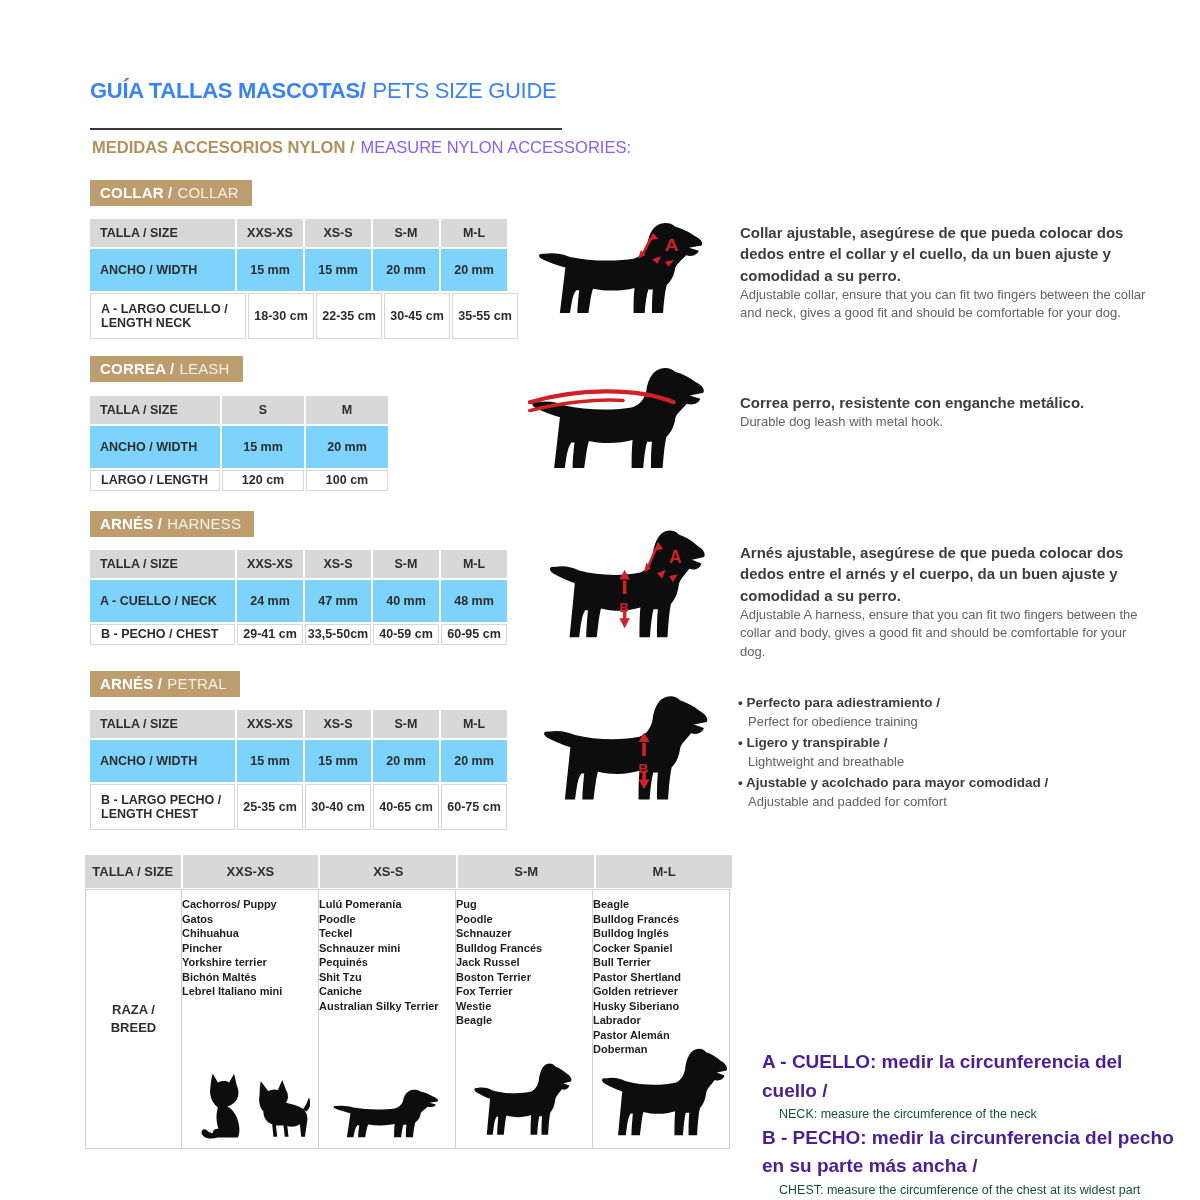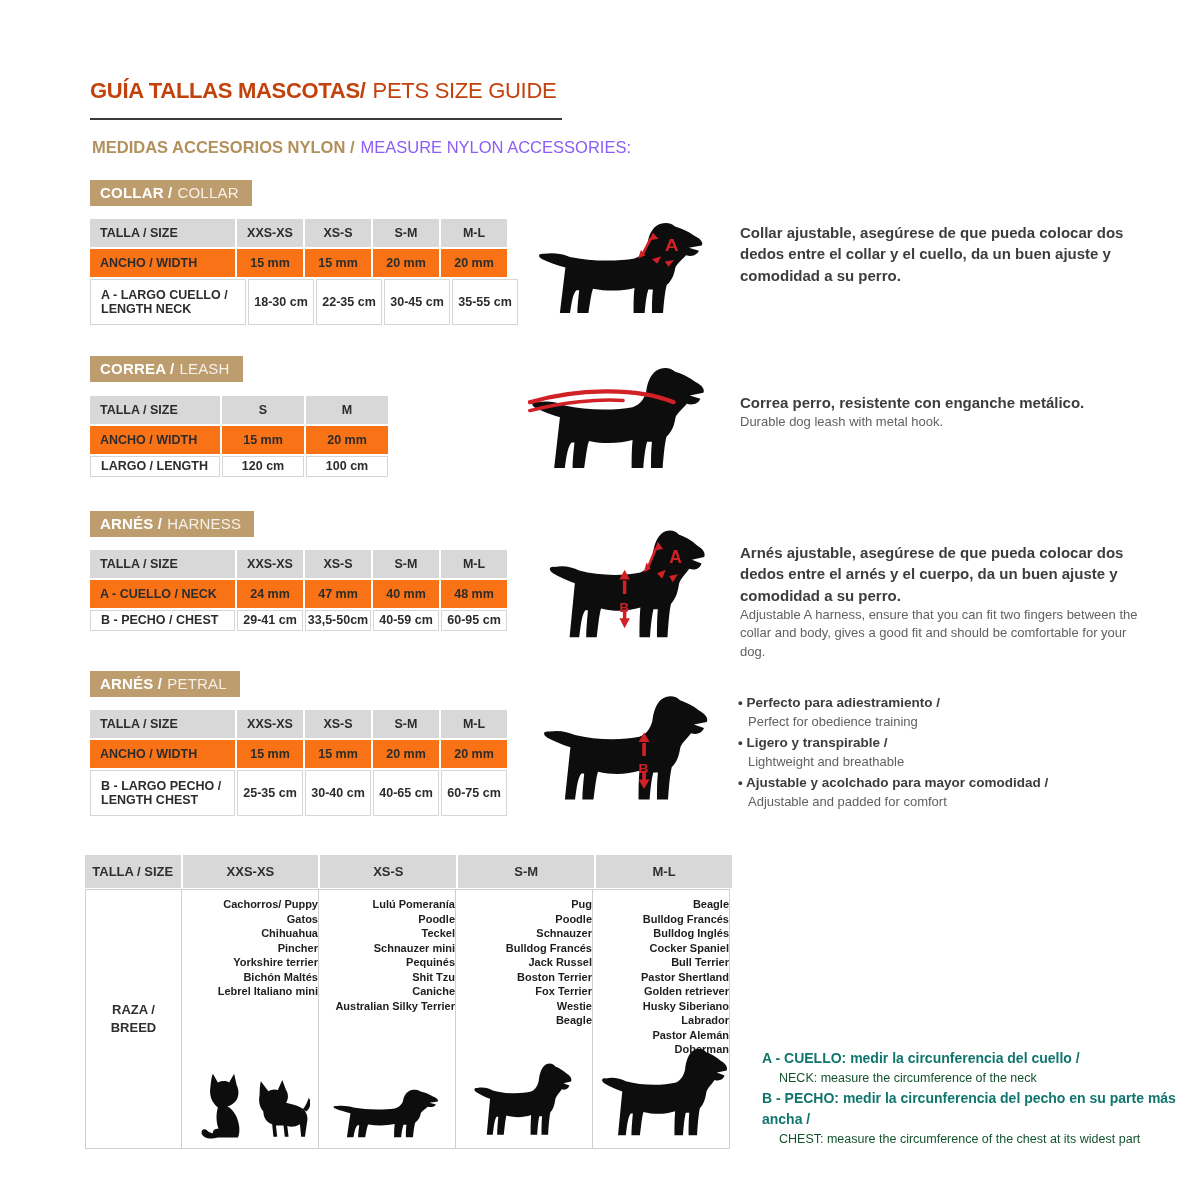--- a/index.html
+++ b/index.html
@@ -4,21 +4,21 @@
 <style>
   * { margin:0; padding:0; box-sizing:border-box; }
   html,body { background:#ffffff; }
   #canvas {
     position:relative; width:1200px; height:1200px; background:#fff;
     font-family:"Liberation Sans", sans-serif; color:#2f2f2f; overflow:hidden;
   }
   
   .page-title {
     position:absolute; left:90px; top:78px; font-size:22px; letter-spacing:-0.3px;
-    color:#c2410c; border-bottom:2px solid #3a3a3a; padding-bottom:14px; padding-right:6px;
+    color:#3b82f6; border-bottom:2px solid #3a3a3a; padding-bottom:24px; padding-right:6px;
   }
   .page-title .t-es { font-weight:700; }
   .page-title .t-en { font-weight:500; margin-left:7px; }
   .page-subtitle { position:absolute; left:92px; top:138px; font-size:16.5px; }
   .page-subtitle .s-es { font-weight:700; color:#b2905c; }
   .page-subtitle .s-en { font-weight:400; color:#8b5cf6; margin-left:6px; }
   
   .badge {
     position:absolute; background:#bd9d6d; color:#fff; font-size:15px;
     padding:4px 13px 5px 10px; display:inline-block; letter-spacing:0.2px;
@@ -27,21 +27,21 @@
   .badge .b-en { font-weight:400; opacity:.85; margin-left:5px; }
   
   .sizetable { position:absolute; font-size:12.5px; color:#2c2c2c; }
   .trow { display:flex; margin-bottom:2px; }
   .cell {
     display:flex; align-items:center; justify-content:center; text-align:center;
     font-weight:700; margin-right:2px; line-height:1.15;
   }
   .cell.lbl { justify-content:flex-start; text-align:left; padding-left:10px; }
   .r-head .cell { background:#d8d8d8; height:28px; }
-  .r-shade .cell { background:#f97316; height:28px; }
+  .r-shade .cell { background:#7dd3fc; height:42px; }
   .r-plain .cell { background:#fff; border:1px solid #d6d6d6; height:21px; }
   .r-tall .cell { height:46px; }
   .w-lbl { width:145px; }
   .w-val { width:66px; }
   .w-lbl2 { width:130px; }
   .w-val2 { width:82px; }
   
   .desc { position:absolute; width:408px; }
   .desc .es { font-weight:700; color:#3d3d3d; font-size:15px; line-height:1.42; }
   .desc .en { font-weight:400; color:#616161; font-size:13px; line-height:1.42; }
@@ -65,27 +65,27 @@
     margin-right:-1px; padding-top:7px;
   }
   .bw-lbl { width:97px; }
   .bw-col { width:138px; }
   .raza-label {
     position:absolute; left:0; top:0; width:100%; height:100%;
     display:flex; align-items:center; justify-content:center; text-align:center;
     font-weight:700; font-size:13px; white-space:pre-line; line-height:1.4;
   }
   .breeds-list {
-    white-space:pre-line; text-align:right; font-weight:700; font-size:11px;
+    white-space:pre-line; text-align:left; font-weight:700; font-size:11px;
     line-height:14.5px; color:#1e1e1e;
   }
   .sil { position:absolute; bottom:6px; }
   
   .annotations { position:absolute; left:762px; top:1048px; width:420px; }
-  .annotations .a-es { font-weight:700; color:#0f766e; font-size:14px; line-height:1.5; }
+  .annotations .a-es { font-weight:700; color:#4c1d95; font-size:19px; line-height:1.5; }
   .annotations .a-en { font-weight:400; color:#14532d; font-size:12.5px; line-height:1.5; padding-left:17px; }
 </style>
 </head>
 <body>
 
 <div id="canvas">
 
   <svg width="0" height="0" style="position:absolute" aria-hidden="true">
     <defs>
       <g id="dogShape">
@@ -146,20 +146,21 @@
       <div class="cell w-val">35-55 cm</div>
     </div>
   </div>
   <svg class="dogfig" style="left:535px; top:216px;" width="175" height="106" viewBox="0 0 190 140" preserveAspectRatio="none">
     <use href="#dogShape"></use>
     <use href="#markA"></use>
     <text x="141" y="46" font-size="21" font-weight="bold" fill="#d22027" font-family="Liberation Sans, sans-serif">A</text>
   </svg>
   <div class="desc" style="left:740px; top:222px;">
     <div class="es">Collar ajustable, asegúrese de que pueda colocar dos dedos entre el collar y el cuello, da un buen ajuste y comodidad a su perro.</div>
+    <div class="en">Adjustable collar, ensure that you can fit two fingers between the collar and neck, gives a good fit and should be comfortable for your dog.</div>
   </div>
 
   <div class="badge" style="left:90px; top:356px;">
     <span class="b-es">CORREA /</span><span class="b-en">LEASH</span>
   </div>
   <div class="sizetable" style="left:90px; top:396px;">
     <div class="trow r-head">
       <div class="cell lbl w-lbl2">TALLA / SIZE</div>
       <div class="cell w-val2">S</div>
       <div class="cell w-val2">M</div>

